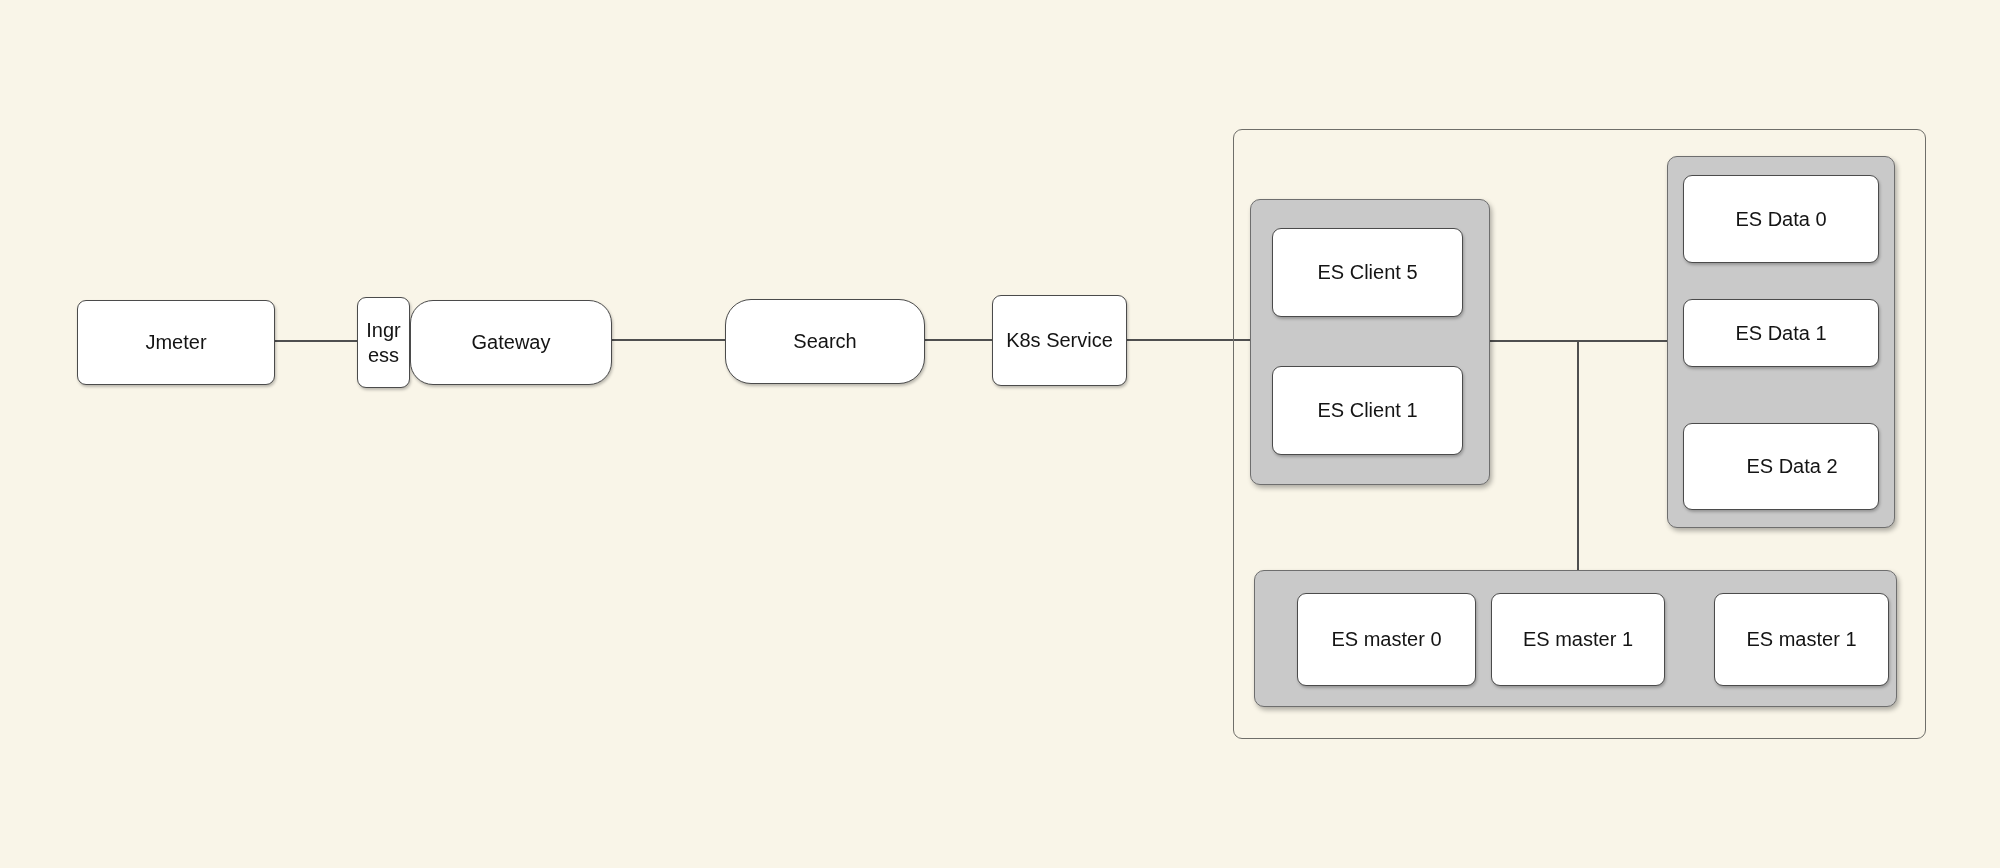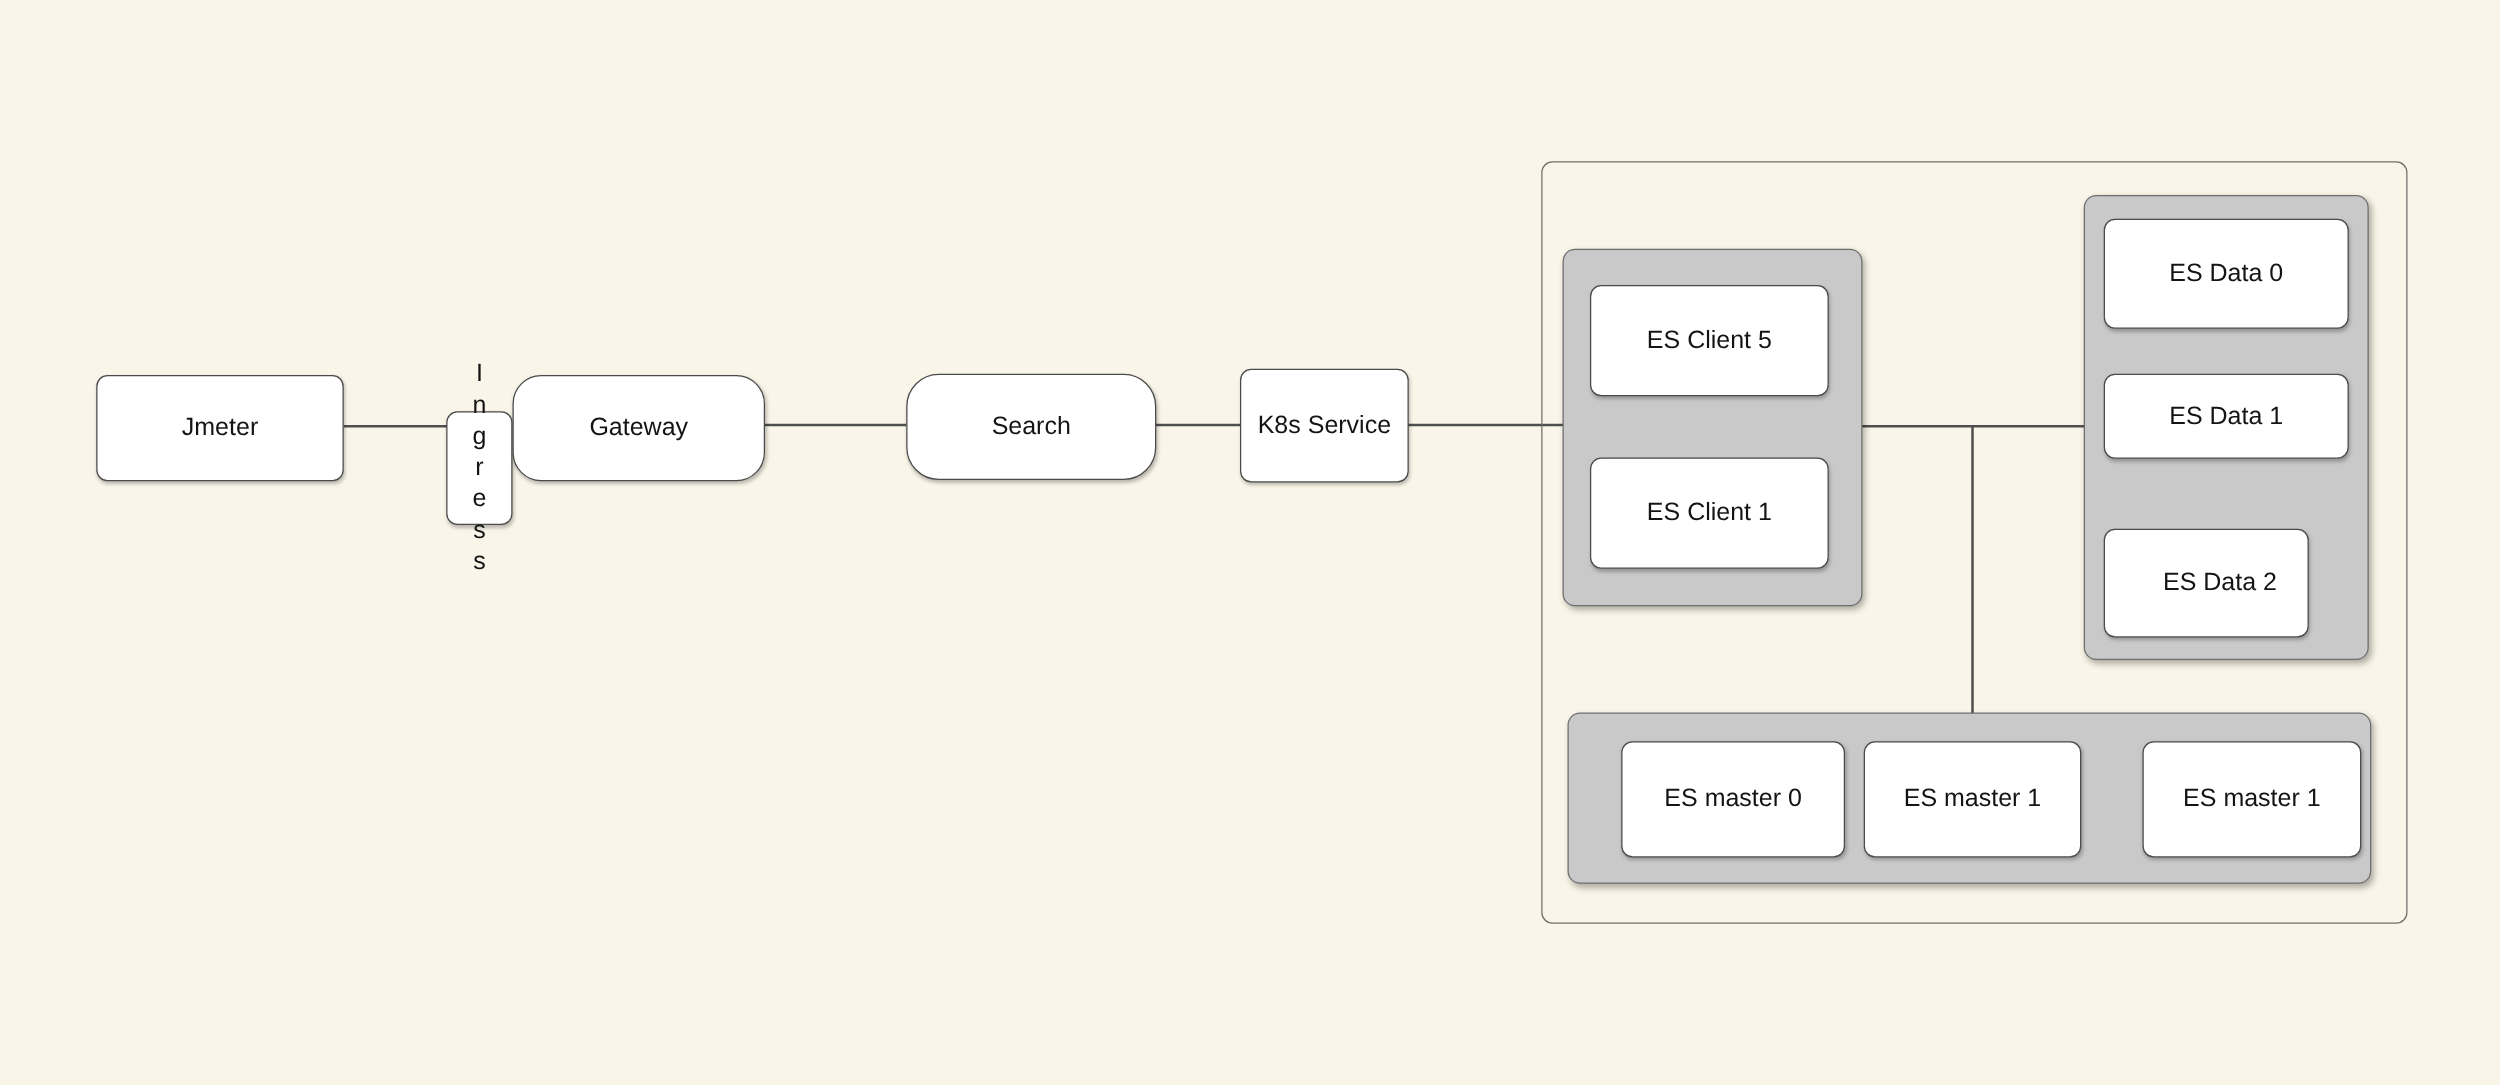--- a/index.html
+++ b/index.html
@@ -23,21 +23,21 @@
     display: flex;
     align-items: center;
     justify-content: center;
     text-align: center;
     font-size: 20px;
     line-height: 1.25;
     color: #141414;
     box-sizing: border-box;
     padding: 2px;
   }
-  .node-narrow { word-break: break-all; padding: 18px; margin-top: 32px; }
+  .node-narrow { word-break: break-all; padding: 4px; }
   .group {
     position: absolute;
     background: #c9c9c9;
     border: 1px solid #6e6e6e;
     border-radius: 10px;
     box-shadow: 2px 3px 5px rgba(0,0,0,0.3);
     box-sizing: border-box;
   }
   .container {
     position: absolute;
@@ -95,21 +95,21 @@
     <span>ES Client 1</span>
   </div>
 
   <div class="group" style="left:1667px; top:156px; width:228px; height:372px;"></div>
   <div class="node" style="left:1683px; top:175px; width:196px; height:88px;">
     <span>ES Data 0</span>
   </div>
   <div class="node" style="left:1683px; top:299px; width:196px; height:68px;">
     <span>ES Data 1</span>
   </div>
-  <div class="node" style="left:1683px; top:423px; width:164px; height:87px;padding-left:24px;">
+  <div class="node" style="left:1683px; top:423px; width:196px; height:87px;padding-left:24px;">
     <span>ES Data 2</span>
   </div>
 
   <div class="group" style="left:1254px; top:570px; width:643px; height:137px;"></div>
   <div class="node" style="left:1265px; top:593px; width:179px; height:93px;margin-left:32px;">
     <span>ES master 0</span>
   </div>
   <div class="node" style="left:1491px; top:593px; width:174px; height:93px;">
     <span>ES master 1</span>
   </div>

